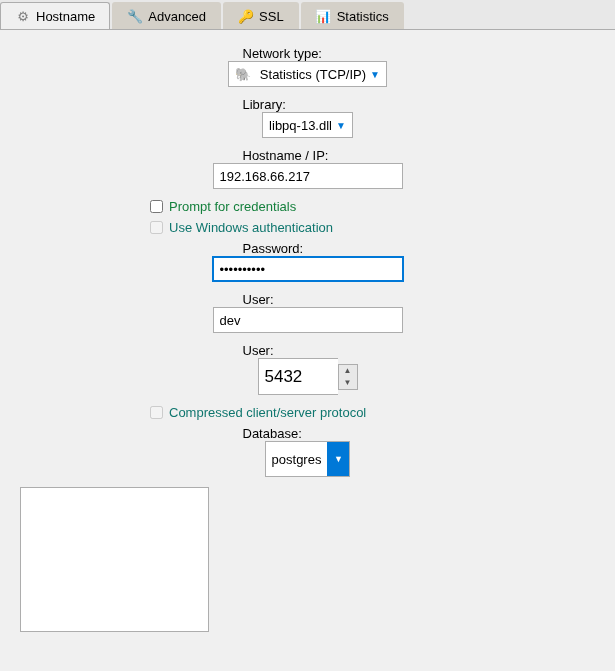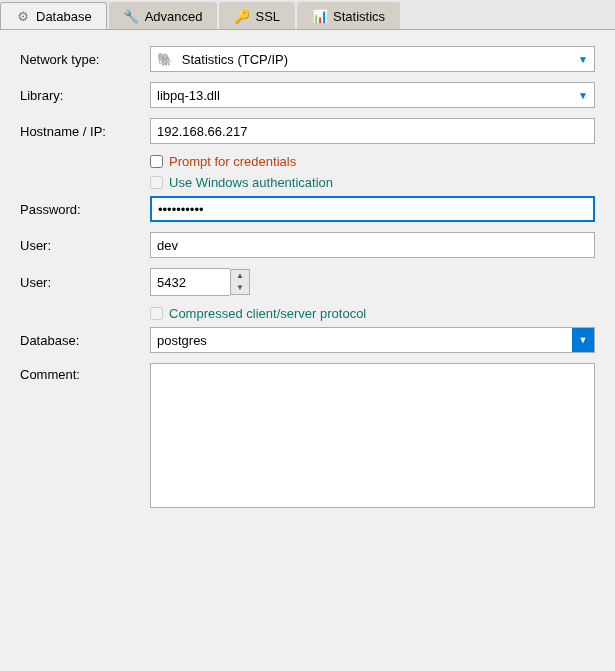--- a/index.html
+++ b/index.html
@@ -54,20 +54,21 @@
       padding: 16px 20px;
       background: #f0f0f0;
       height: calc(671px - 33px);
     }
 
     .form-row {
       display: flex;
       align-items: center;
       margin-bottom: 10px;
       min-height: 26px;
+      flex-direction: column;
     }
 
     .form-label {
       width: 130px;
       text-align: left;
       color: #000;
       flex-shrink: 0;
       font-size: 13px;
     }
 
@@ -116,38 +117,38 @@
       margin-left: 130px;
     }
     .checkbox-row input[type="checkbox"] {
       width: 13px;
       height: 13px;
       margin-right: 6px;
       cursor: pointer;
     }
     .checkbox-label {
       font-size: 13px;
-      color: #c2410c;
+      color: #15803d;
     }
     .checkbox-label.disabled {
       color: #0f766e;
     }
 
     
     .port-wrap {
       display: flex;
       align-items: center;
     }
     .port-input {
       width: 80px;
-      height: 28px;
+      height: 37px;
       border: 1px solid #adadad;
       background: #fff;
       padding: 2px 6px;
-      font-size: 13px;
+      font-size: 17px;
       outline: none;
       border-right: none;
     }
     .spinner-buttons {
       display: flex;
       flex-direction: column;
       border: 1px solid #adadad;
       background: #e8e8e8;
       height: 26px;
     }
@@ -162,21 +163,21 @@
       color: #555;
       line-height: 1;
       border: none;
       background: #e8e8e8;
       padding: 0;
     }
 
     
     .db-select {
       width: 100%;
-      height: 26px;
+      height: 36px;
       border: 1px solid #adadad;
       background: #fff;
       font-size: 13px;
       display: flex;
       align-items: center;
       position: relative;
       cursor: pointer;
       justify-content: flex-end;
     }
     .db-select .db-text {
@@ -220,21 +221,21 @@
     .icon-wrench { color: #c0a020; }
     .icon-key { color: #c0a020; }
     .icon-bar-chart { color: #1a7ab8; }
   </style>
 </head>
 <body>
 
 <div class="tab-bar">
   <div class="tab active">
     <span class="tab-icon icon-settings">⚙</span>
-    <span>Database</span>
+    <span>Hostname</span>
   </div>
   <div class="tab">
     <span class="tab-icon icon-wrench">🔧</span>
     <span>Advanced</span>
   </div>
   <div class="tab">
     <span class="tab-icon icon-key">🔑</span>
     <span>SSL</span>
   </div>
   <div class="tab">
@@ -321,19 +322,18 @@
     <div class="form-label">Database:</div>
     <div class="form-control-wrap">
       <div class="db-select">
         <span class="db-text">postgres</span>
         <div class="db-arrow-btn">▼</div>
       </div>
     </div>
   </div>
 
   <div class="form-row comment-wrap">
-    <div class="form-label">Comment:</div>
     <div class="form-control-wrap">
       <textarea class="comment-area" style=""></textarea>
     </div>
   </div>
 
 </div>
 
 </body></html>

